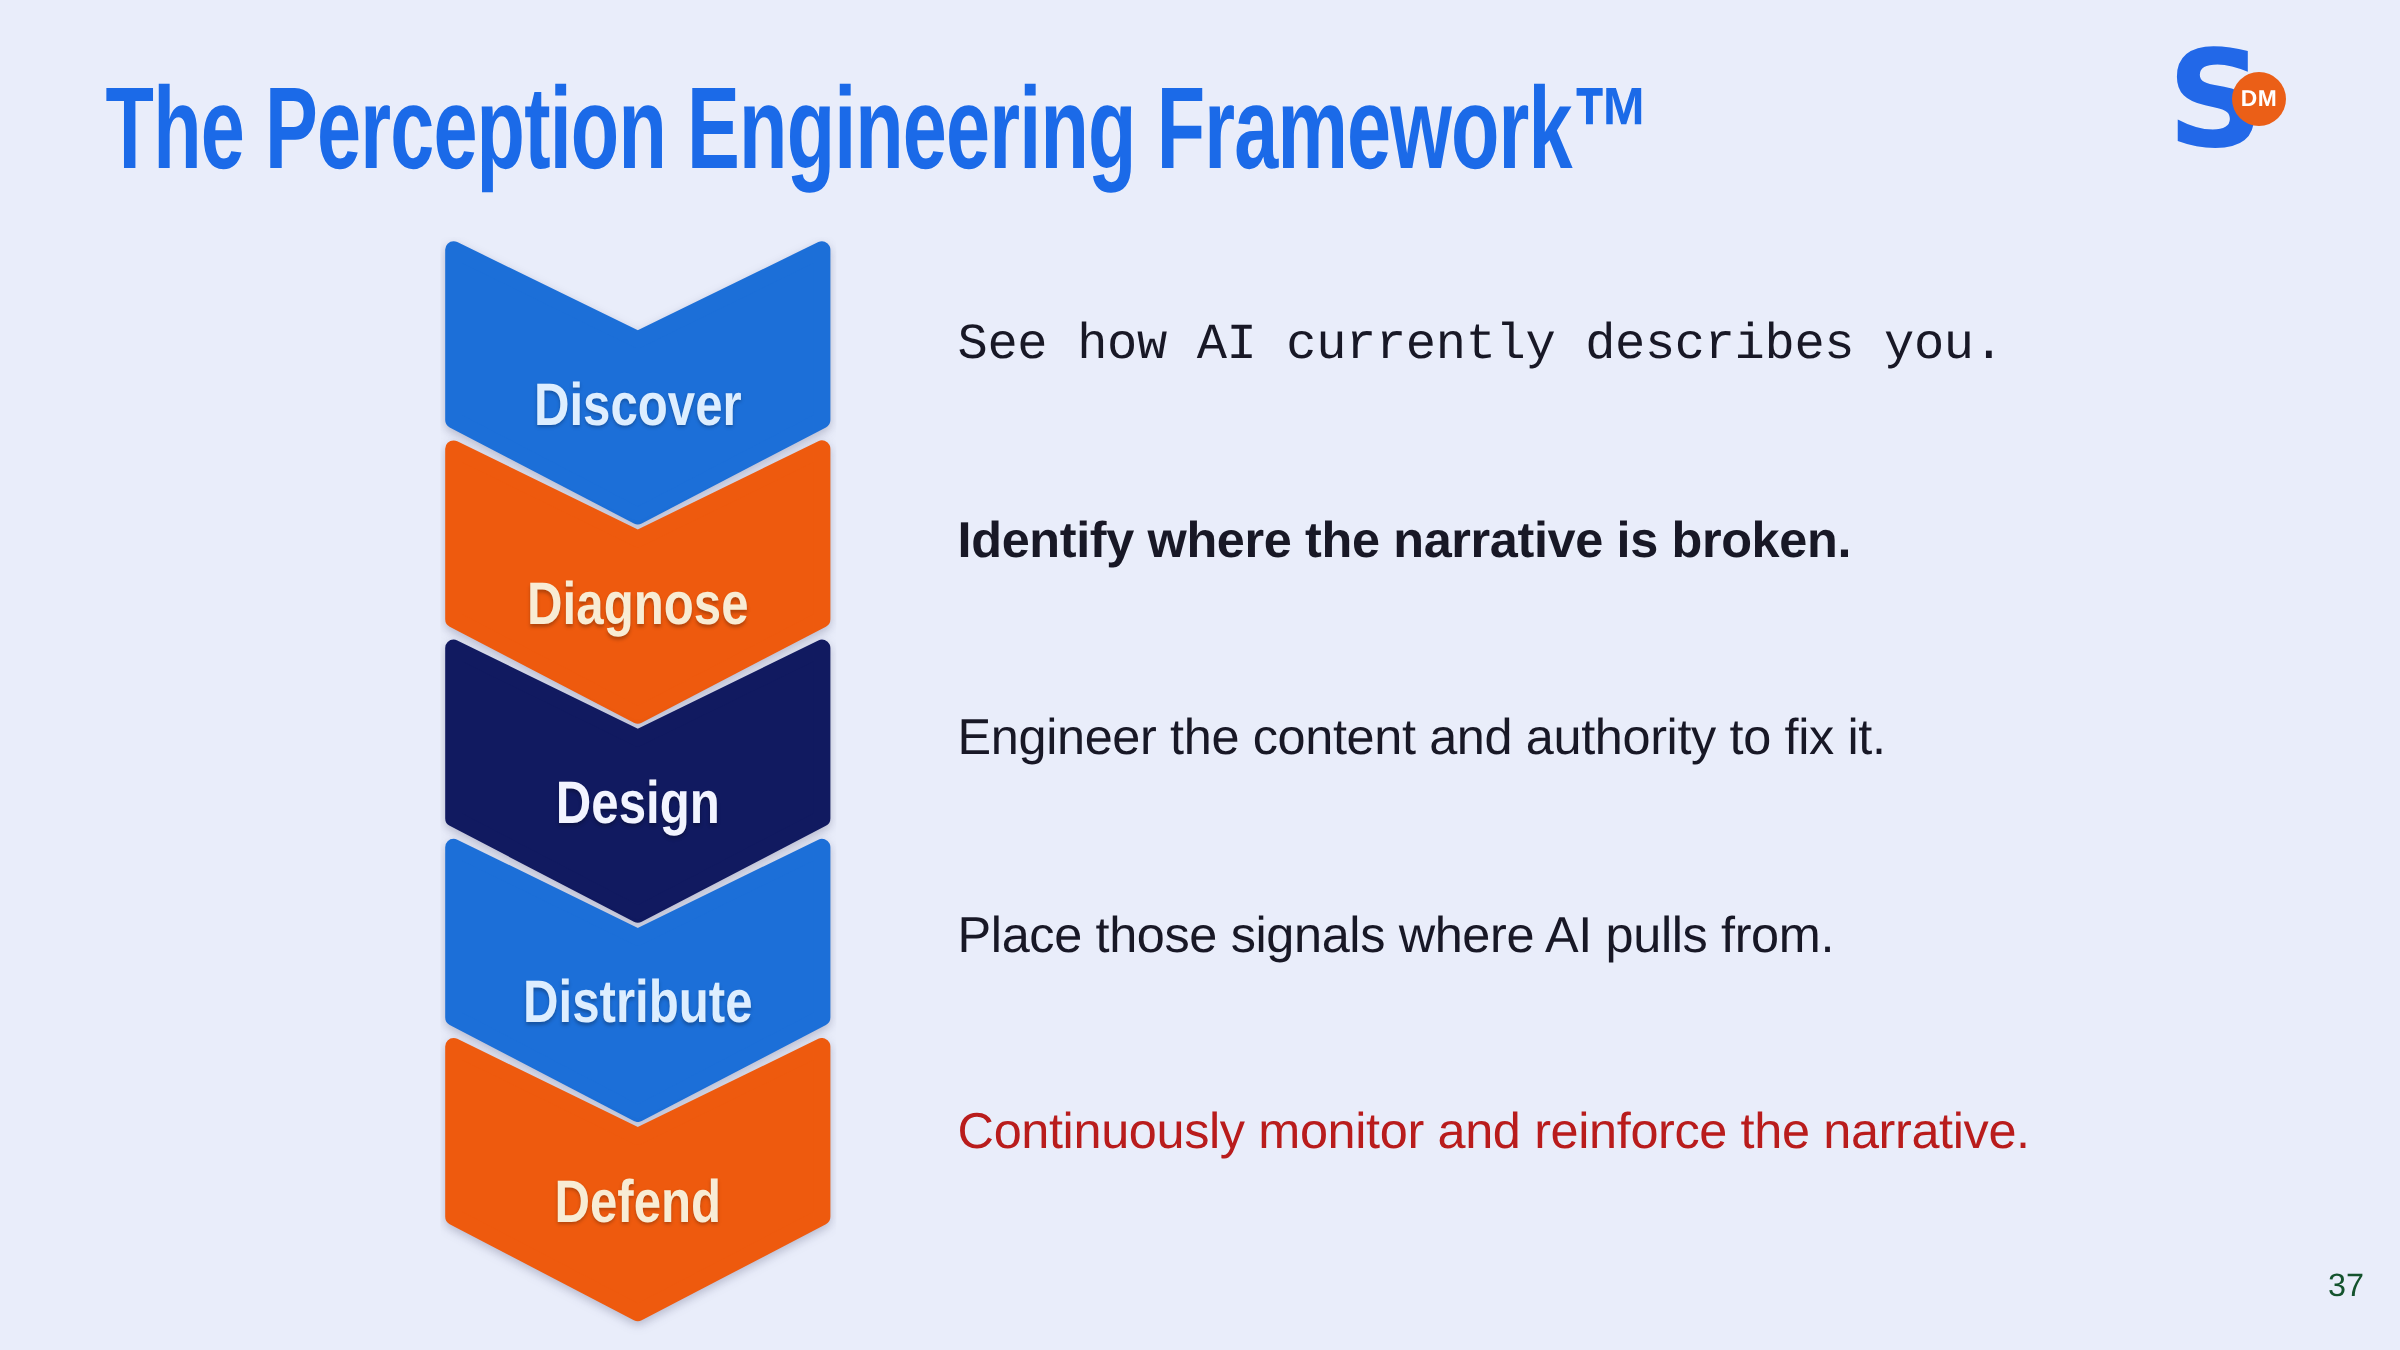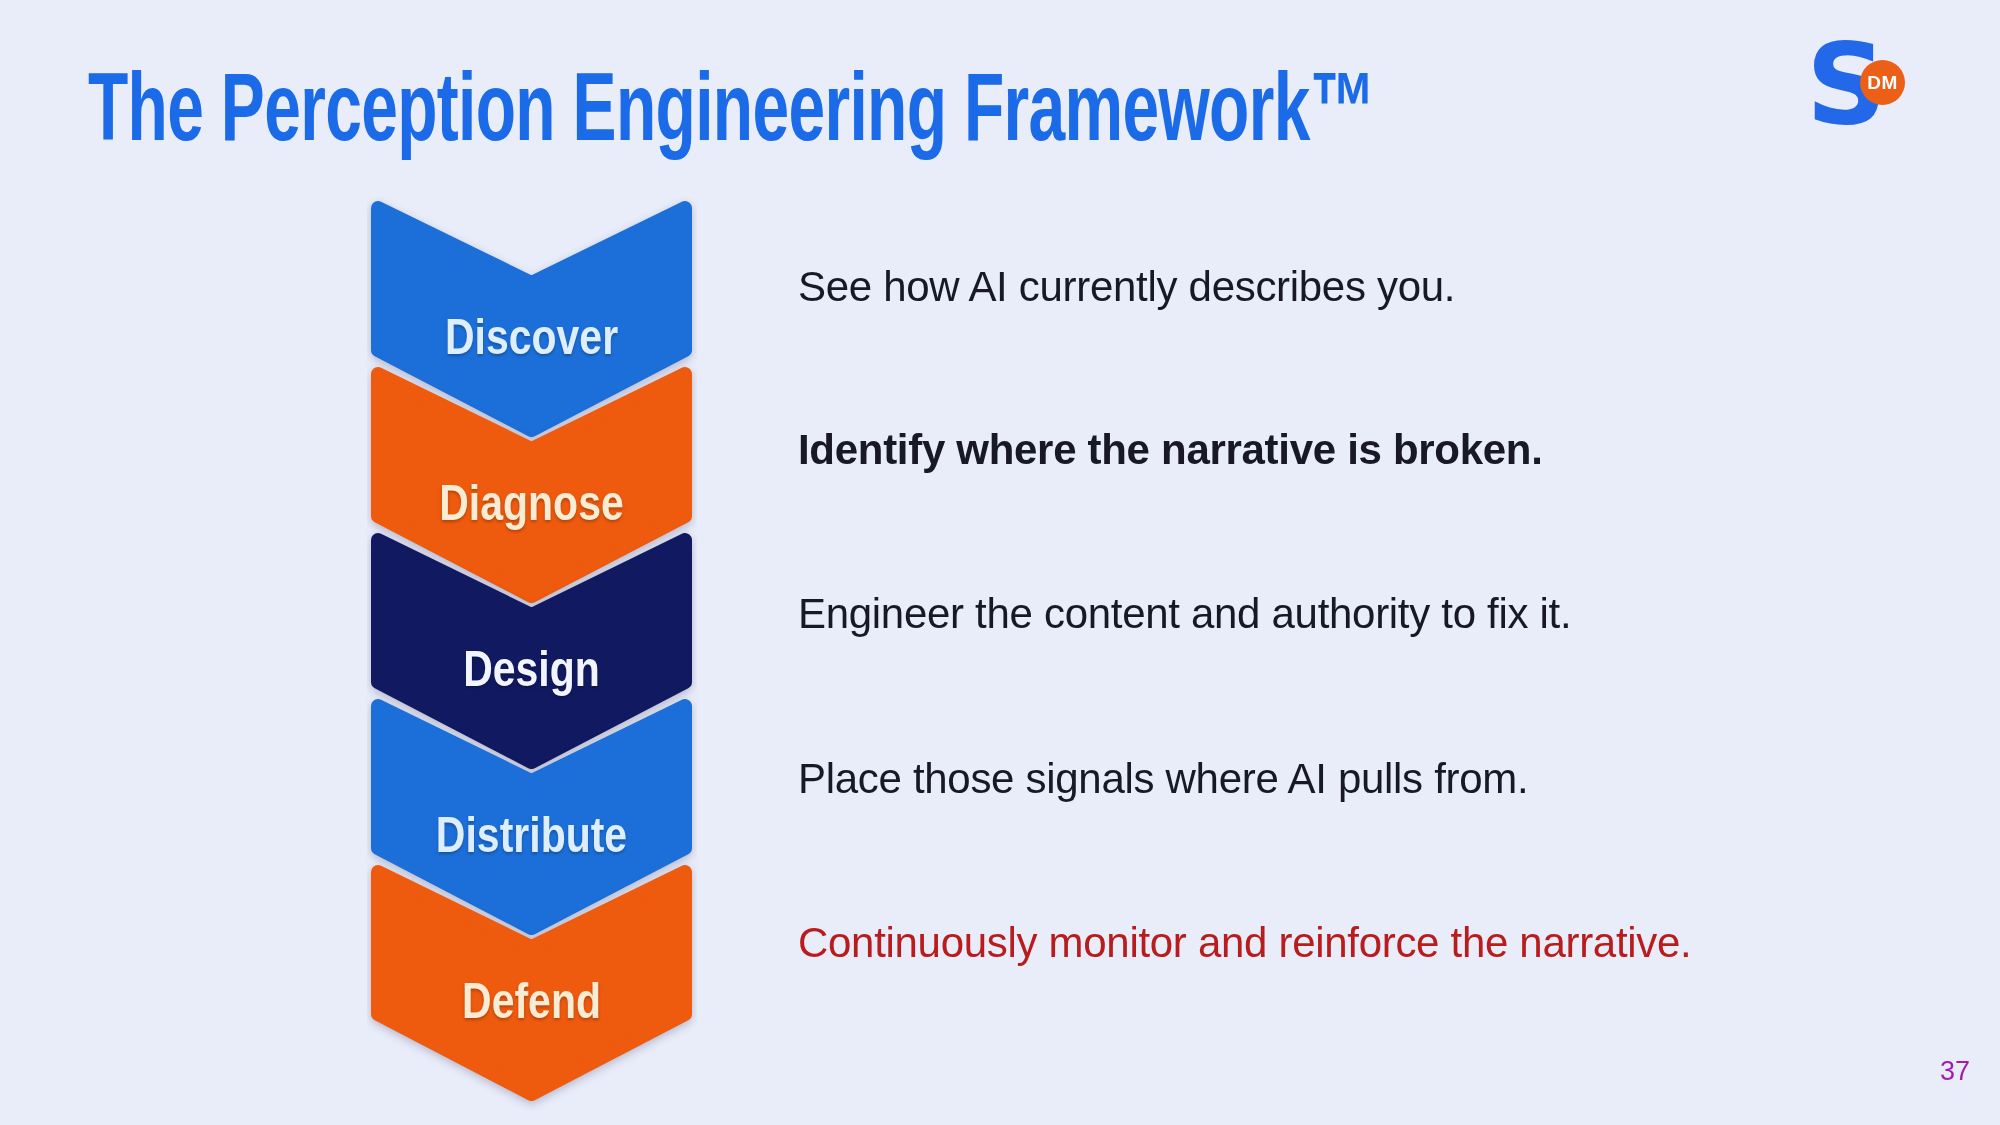--- a/index.html
+++ b/index.html
@@ -91,21 +91,21 @@
     position: absolute;
     left: 798px;
     height: 54px;
     display: flex;
     align-items: center;
     font-size: 42px;
     line-height: 1.2;
     letter-spacing: -0.3px;
     white-space: nowrap;
   }
-  .desc-0 { top: 260px; }
+  .desc-0 { top: 260px; font-family: Liberation Mono, monospace; }
   .desc-1 { top: 423px; font-weight: bold; }
   .desc-2 { top: 587px; }
   .desc-3 { top: 752px; }
   .desc-4 { top: 916px; }
 
   
   .page-number {
     position: absolute;
     right: 30px;
     top: 1056px;
@@ -153,14 +153,14 @@
       <text class="chevron-label" text-anchor="middle" transform="translate(153.5,146) scale(0.82,1)" fill="#f8ecd4">Defend</text>
     </g>
   </svg>
 
   <div class="step-desc desc-0" style="color: rgb(24, 24, 38);">See how AI currently describes you.</div>
   <div class="step-desc desc-1" style="color: rgb(24, 24, 38);">Identify where the narrative is broken.</div>
   <div class="step-desc desc-3" style="color: rgb(24, 24, 38);">Place those signals where AI pulls from.</div>
   <div class="step-desc desc-2" style="color: rgb(24, 24, 38);">Engineer the content and authority to fix it.</div>
   <div class="step-desc desc-4" style="color: #b91c1c;">Continuously monitor and reinforce the narrative.</div>
 
-  <div class="page-number" style="color: #a21caf;">37</div>
+  <div class="page-number" style="color: #14532d;">37</div>
 </div>
 
 </body></html>

